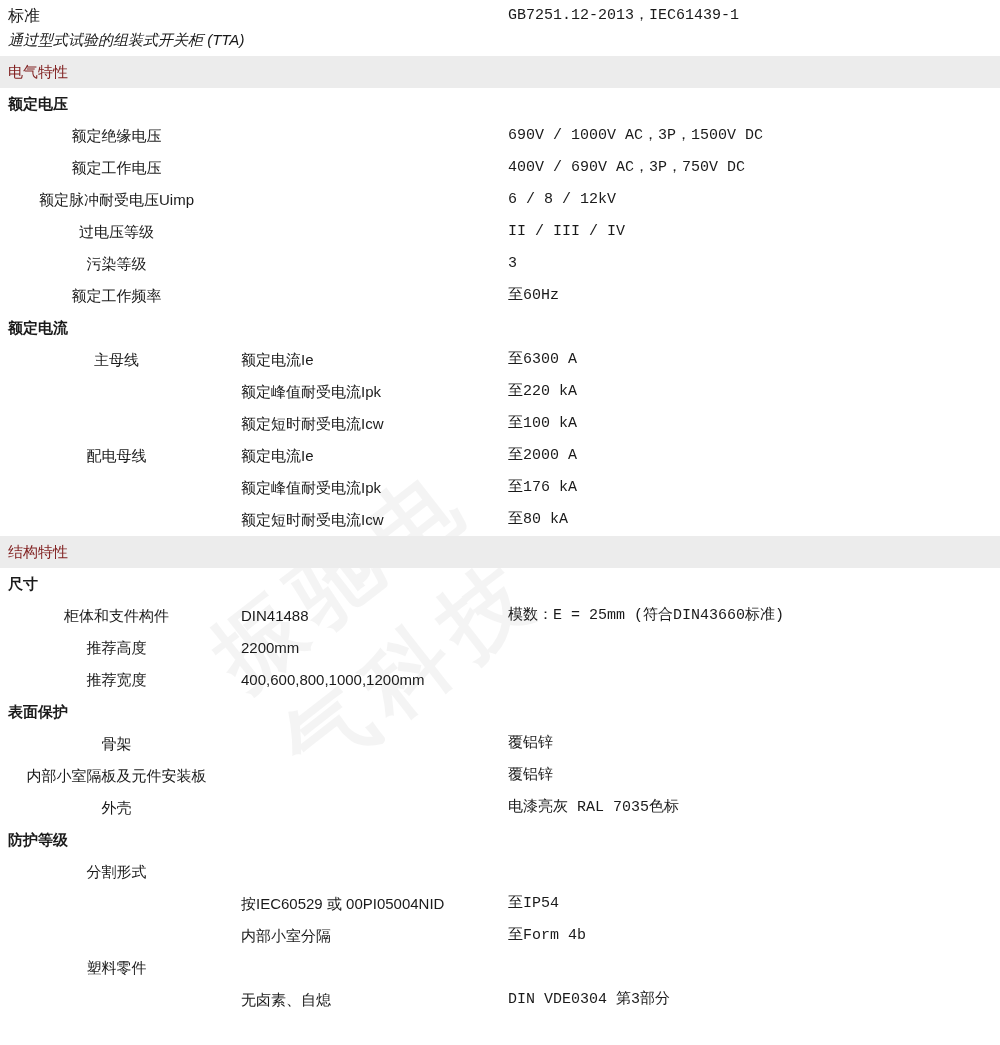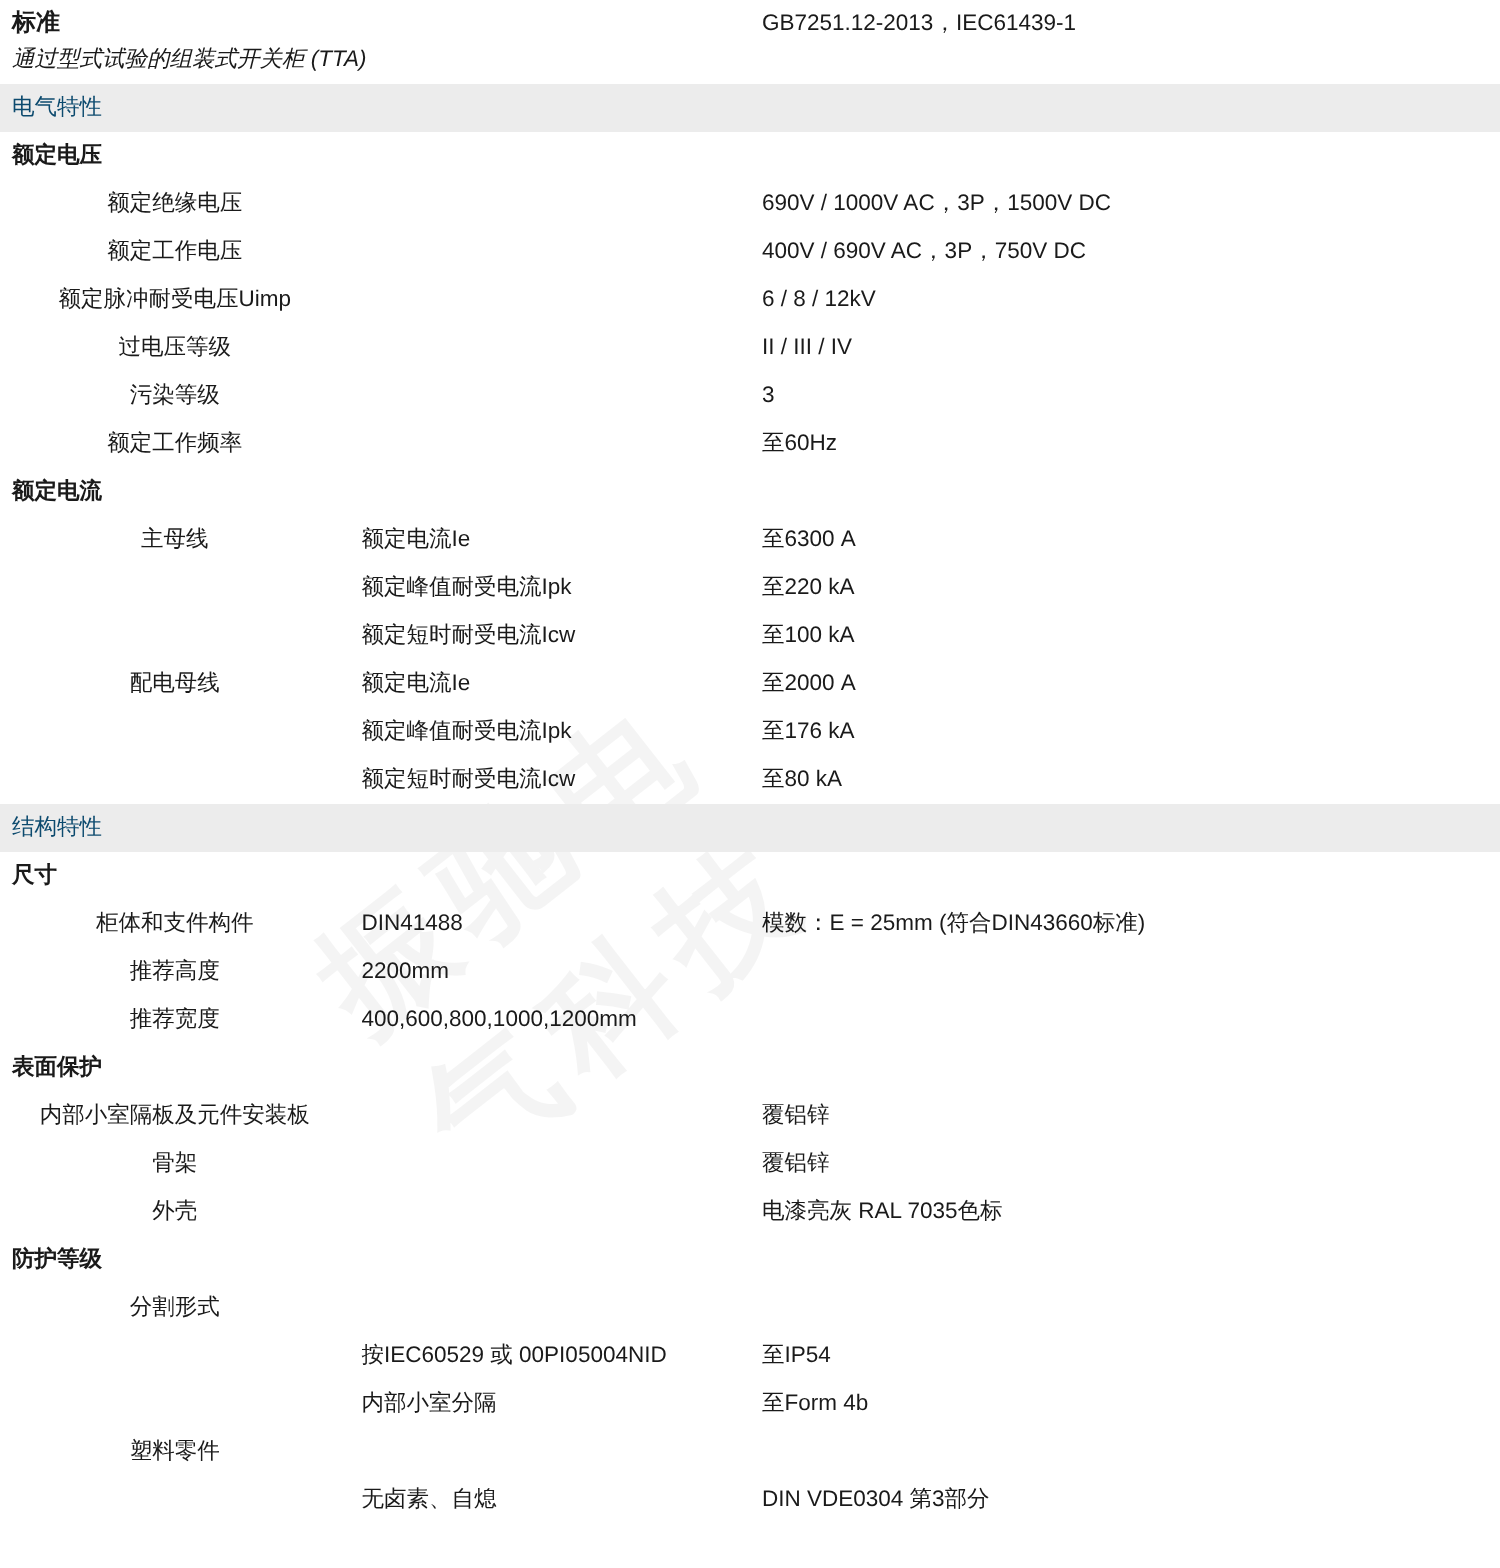--- a/index.html
+++ b/index.html
@@ -55,28 +55,28 @@
     line-height: 20px;
     border: 0;
   }
 
   
   col.c1 { width: 215px; }
   col.c2 { width: 285px; }
   col.c3 { width: 500px; }
 
   
-  .vsep-left { border-left: 1px dotted #b5b5b5; }
+  .vsep-left { border-left: 1px dotted #b5b5b5; font-family: Liberation Mono, monospace; }
 
   .row-line td { border-bottom: 1px solid #dcdcdc; }
 
   .sec-head td {
     background: #ececec;
     font-size: 15px;
-    color: #0c4a6e;
+    color: #7f1d1d;
     padding: 7px 8px;
     border-bottom: 1px solid #cfcfcf;
     border-top: 1px solid #cfcfcf;
   }
 
   .grp td {
     font-weight: bold;
     font-size: 16px;
     padding-top: 9px;
     padding-bottom: 6px;
@@ -84,21 +84,21 @@
   }
 
   .indent1 { padding-left: 26px !important; text-align: center; }
   .indent2 { padding-left: 26px !important; }
 
   .topblock td {
     border-bottom: 1px solid #d5d5d5;
     padding-top: 8px;
     padding-bottom: 10px;
   }
-  .topblock .t1 { font-weight: bold; font-size: 16px; display:block; margin-bottom: 4px;}
+  .topblock .t1 { font-weight: normal; font-size: 16px; display:block; margin-bottom: 4px;}
   .topblock .t2 { font-size: 15px; display:block;font-style:italic; }
 
   .val { font-size: 15px; }
 </style>
 </head>
 <body>
 
 <div class="watermark">振驰电
 气科技</div>
 
@@ -208,26 +208,26 @@
         <tr class="row-line">
           <td class="indent1">推荐宽度</td>
           <td class="indent2">400,600,800,1000,1200mm</td>
           <td class="vsep-left val"></td>
         </tr>
         <tr class="grp row-line">
           <td colspan="2">表面保护</td>
           <td class="vsep-left"></td>
         </tr>
         <tr class="row-line">
+          <td class="indent1">骨架</td>
+          <td class="indent2"></td>
+          <td class="vsep-left val">覆铝锌</td>
+        </tr>
+        <tr class="row-line">
           <td class="indent1">内部小室隔板及元件安装板</td>
-          <td class="indent2"></td>
-          <td class="vsep-left val">覆铝锌</td>
-        </tr>
-        <tr class="row-line">
-          <td class="indent1">骨架</td>
           <td class="indent2"></td>
           <td class="vsep-left val">覆铝锌</td>
         </tr>
         <tr class="row-line">
           <td class="indent1">外壳</td>
           <td class="indent2"></td>
           <td class="vsep-left val">电漆亮灰 RAL 7035色标</td>
         </tr>
         <tr class="grp row-line">
           <td colspan="2">防护等级</td>

